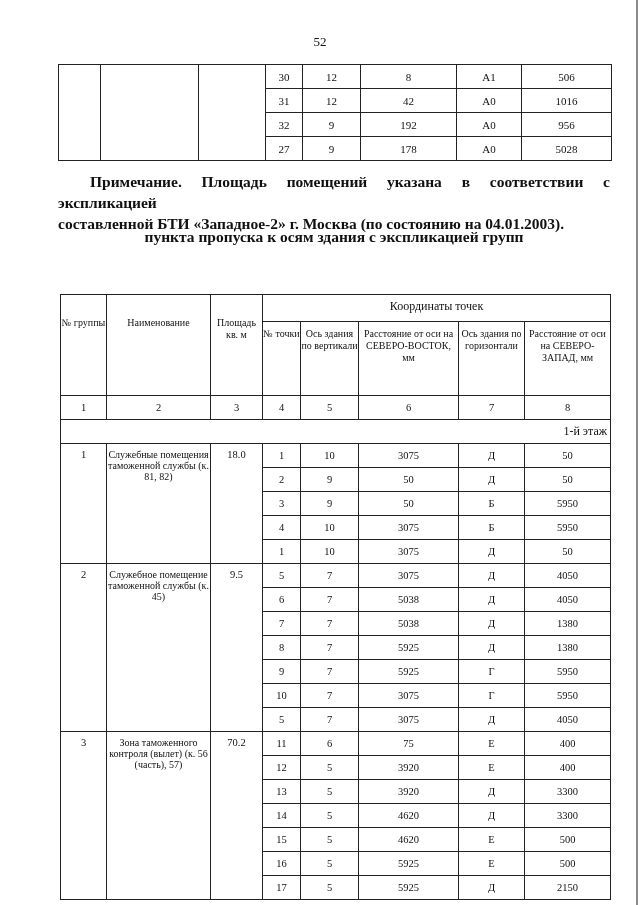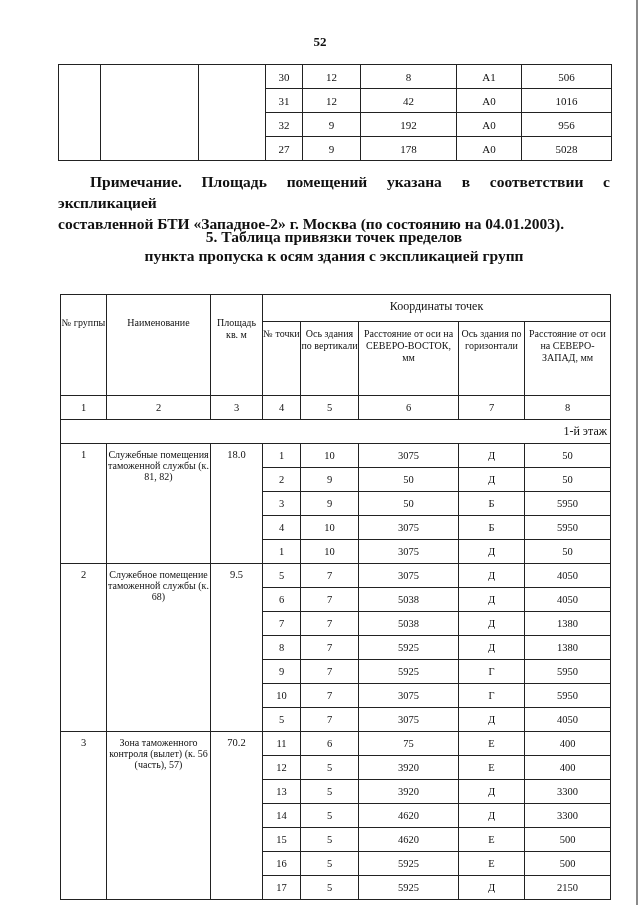--- a/index.html
+++ b/index.html
@@ -1,20 +1,20 @@
 <!DOCTYPE html>
 <html><head>
 <meta charset="utf-8">
 <style>
   html, body { margin: 0; padding: 0; background: #ffffff; }
   body { width: 640px; height: 905px; position: relative; overflow: hidden;
          font-family: "Liberation Serif", "DejaVu Serif", serif; color: #111; }
   .page-edge { position: absolute; left: 636px; top: 0; width: 2px; height: 905px; background: #8a8a8a; }
   .page-number { position: absolute; top: 34px; left: 0; width: 640px; text-align: center;
-                 font-size: 13px; font-weight: bold; }
+                 font-size: 13px; font-weight: normal; }
   table { border-collapse: collapse; position: absolute; table-layout: fixed; }
   td, th { border: 1px solid #222; text-align: center; padding: 0; font-weight: normal; }
   .cont-table { left: 58px; top: 64px; font-size: 11px; }
   .cont-table td { height: 23px; }
   .note { position: absolute; left: 58px; top: 171px; width: 552px; font-size: 15.5px; line-height: 21px;
           text-align: justify; font-weight: bold; }
   .note .first { text-indent: 32px; text-align-last: justify; display: block; }
   .section-title { position: absolute; left: 58px; top: 227px; width: 552px; text-align: center;
                    font-size: 15.5px; font-weight: bold; line-height: 19px; }
   .main-table { left: 60px; top: 294px; font-size: 10.5px; }
@@ -79,21 +79,20 @@
       </tr>
     </tbody>
 </table>
 
 <div class="note">
   <span class="first">Примечание. Площадь помещений указана в соответствии с экспликацией</span>
   <span>составленной БТИ «Западное-2» г. Москва (по состоянию на 04.01.2003).</span>
 </div>
 
 <div class="section-title">
-  <div>5. Таблица привязки точек пределов</div>
   <div>пункта пропуска к осям здания с экспликацией групп</div>
 </div>
 
 <table class="main-table">
   <colgroup>
     <col style="width:46px">
       <col style="width:104px">
       <col style="width:52px">
     <col style="width:38px">
       <col style="width:58px">
@@ -163,21 +162,21 @@
       </tr>
       <tr>
         <td>1</td>
         <td>10</td>
         <td>3075</td>
         <td>Д</td>
         <td>50</td>
       </tr>
       <tr>
         <td rowspan="7" class="grpnum">2</td>
-        <td rowspan="7" class="grp">Служебное помещение таможенной службы (к. 68)</td>
+        <td rowspan="7" class="grp">Служебное помещение таможенной службы (к. 45)</td>
         <td rowspan="7" class="grpnum">9.5</td>
         <td>5</td>
         <td>7</td>
         <td>3075</td>
         <td>Д</td>
         <td>4050</td>
       </tr>
       <tr>
         <td>6</td>
         <td>7</td>

